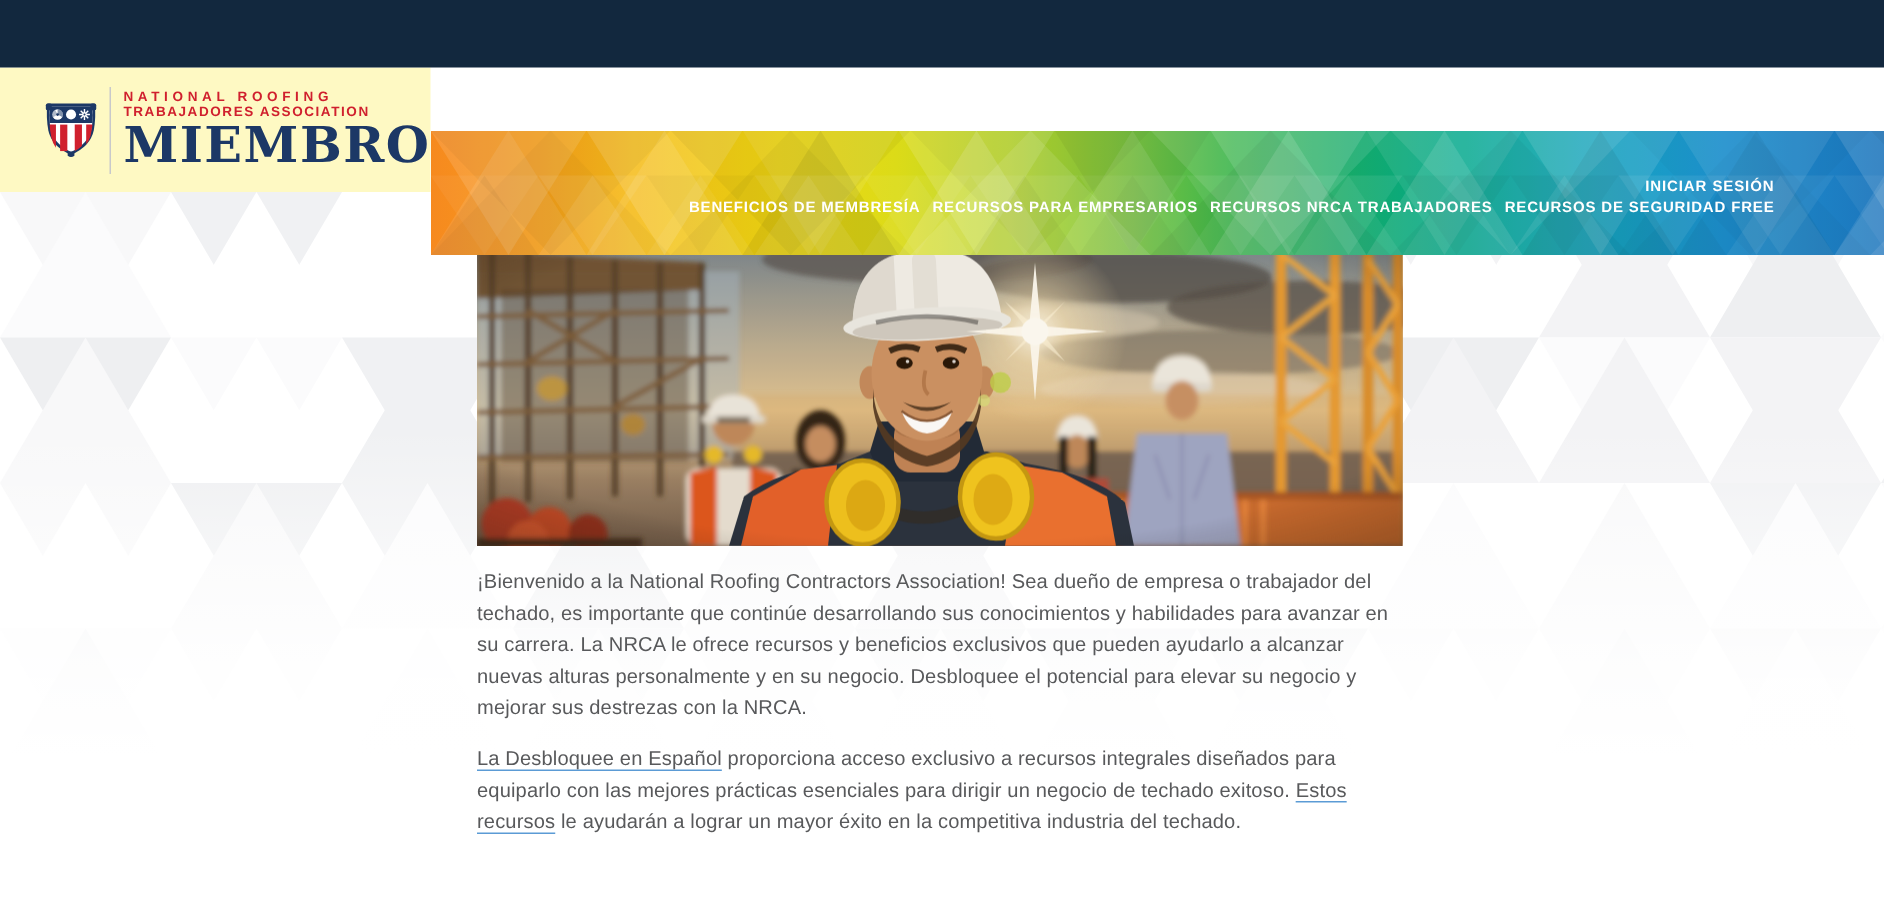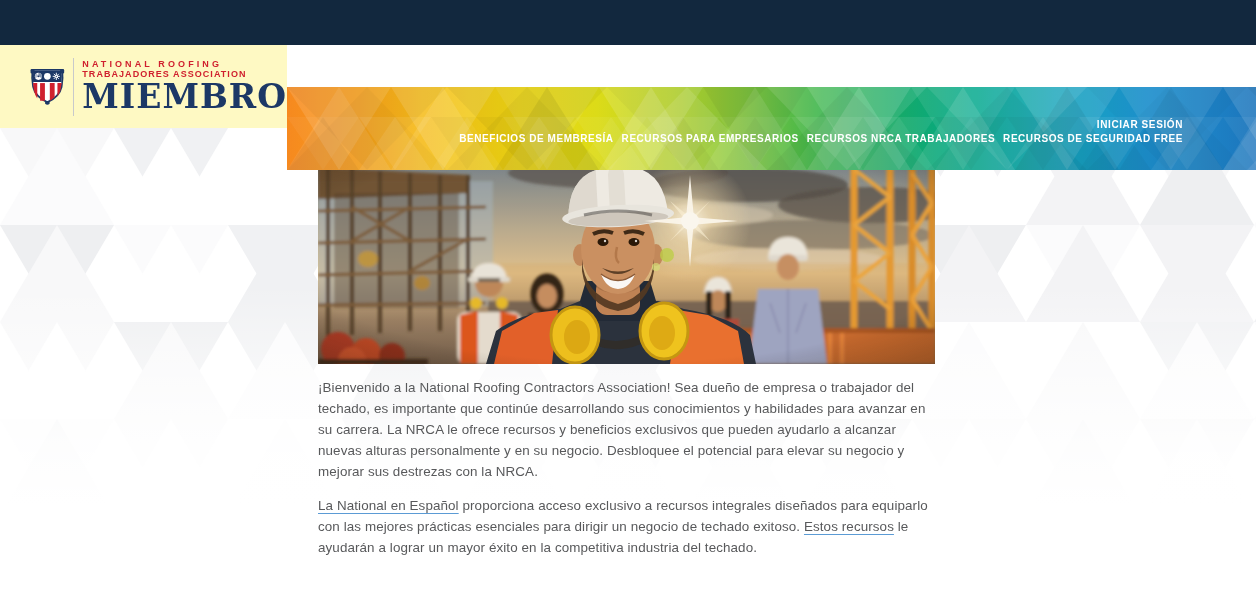--- a/index.html
+++ b/index.html
@@ -503,14 +503,14 @@
       </g>
 
       <rect width="617" height="201" fill="url(#vign)"></rect>
       <rect width="617" height="201" fill="#96601E" opacity=".05"></rect>
     </svg>
   </figure>
 
   <p class="intro">¡Bienvenido a la National Roofing Contractors Association! Sea dueño de empresa o trabajador del techado, es importante que continúe desarrollando sus conocimientos y habilidades para avanzar en su carrera. La NRCA le ofrece recursos y beneficios exclusivos que pueden ayudarlo a alcanzar nuevas alturas personalmente y en su negocio. Desbloquee el potencial para elevar su negocio y mejorar sus destrezas con la NRCA.</p>
 
 
-  <p class="body2"><a>La National en Español</a><span> proporciona acceso exclusivo a recursos integrales diseñados para equiparlo con las mejores prácticas esenciales para dirigir un negocio de techado exitoso. </span><a>Estos recursos</a><span> le ayudarán a lograr un mayor éxito en la competitiva industria del techado.</span></p>
+  <p class="body2"><a>La Desbloquee en Español</a><span> proporciona acceso exclusivo a recursos integrales diseñados para equiparlo con las mejores prácticas esenciales para dirigir un negocio de techado exitoso. </span><a>Estos recursos</a><span> le ayudarán a lograr un mayor éxito en la competitiva industria del techado.</span></p>
 </main>
 
 </body></html>

